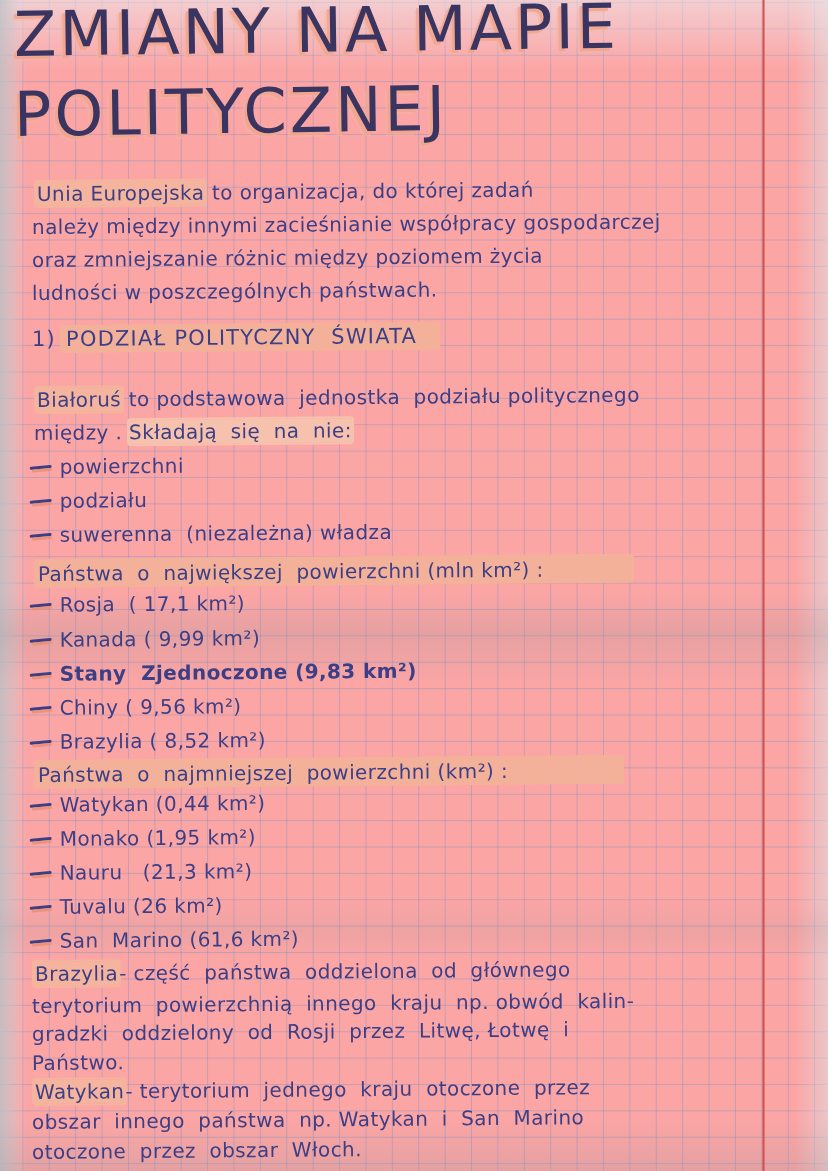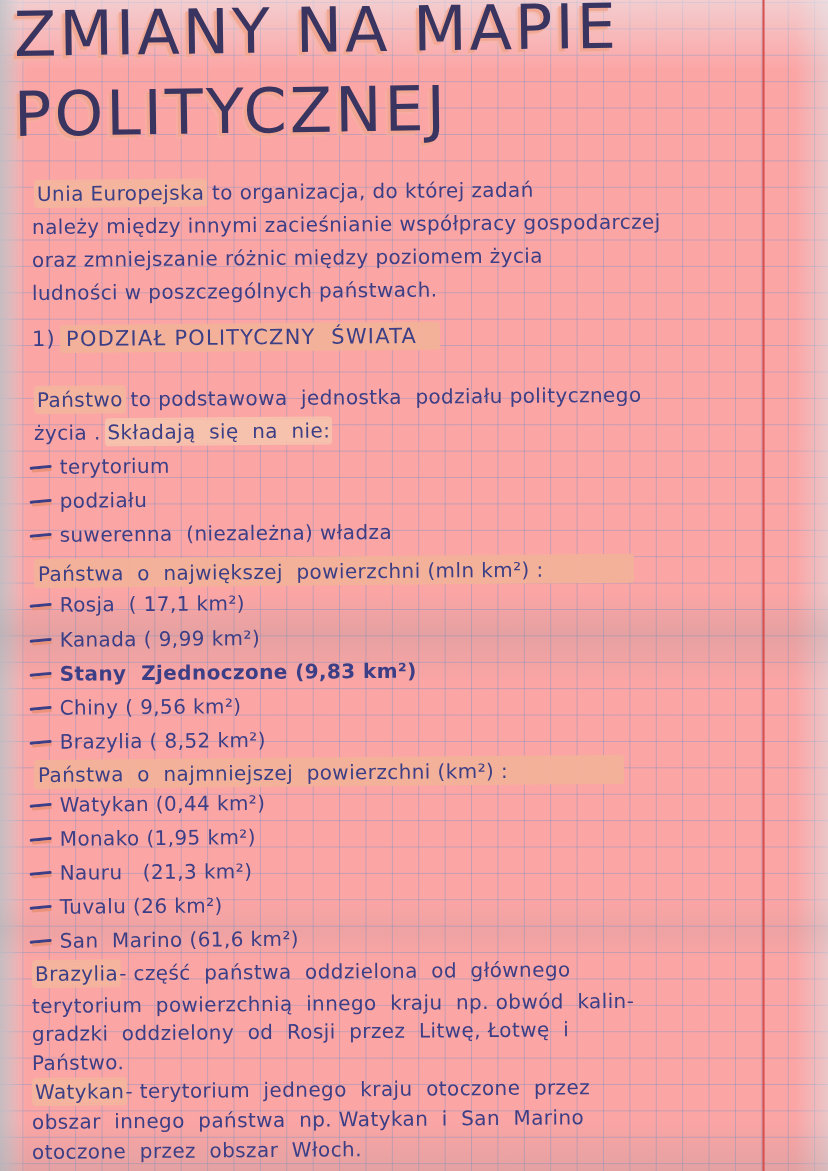--- a/index.html
+++ b/index.html
@@ -212,27 +212,27 @@
   <div class="ink hand para-line" style="left:36px; top:182px;"><span class="hl">Unia Europejska</span><span> to organizacja, do której zadań</span></div>
 
   <div class="ink hand para-line" style="left:32px; top:215px;">należy między innymi zacieśnianie współpracy gospodarczej</div>
   <div class="ink hand para-line" style="left:32px; top:248px;">oraz zmniejszanie różnic między poziomem życia</div>
   <div class="ink hand para-line" style="left:32px; top:281px;">ludności w poszczególnych państwach.</div>
 
   <div class="hl-bar" style="left:60px; top:325px; width:380px; height:28px;"></div>
   <div class="ink hand para-line" style="left:32px; top:327px; font-size:21px; letter-spacing:1.2px;">1)</div>
   <div class="ink hand para-line" style="left:66px; top:327px; font-size:21px; letter-spacing:1.2px;">PODZIAŁ POLITYCZNY  ŚWIATA</div>
 
-  <div class="ink hand para-line" style="left:36px; top:388px;"><span class="hl">Państwo</span><span> to podstawowa  jednostka  podziału politycznego</span></div>
-
-  <div class="ink hand para-line" style="left:34px; top:421px;"><span>życia . </span><span class="hl-soft">Składają  się  na  nie:</span></div>
+  <div class="ink hand para-line" style="left:36px; top:388px;"><span class="hl">Białoruś</span><span> to podstawowa  jednostka  podziału politycznego</span></div>
+
+  <div class="ink hand para-line" style="left:34px; top:421px;"><span>między . </span><span class="hl-soft">Składają  się  na  nie:</span></div>
 
   <div class="bullet-row ink hand" style="left:30px; top:455px;">
     <span class="dash"></span>
-    <span class="bullet-text">terytorium</span>
+    <span class="bullet-text">powierzchni</span>
   </div>
   <div class="bullet-row ink hand" style="left:30px; top:489px;">
     <span class="dash"></span>
     <span class="bullet-text">podziału</span>
   </div>
   <div class="bullet-row ink hand" style="left:30px; top:523px;">
     <span class="dash"></span>
     <span class="bullet-text">suwerenna  (niezależna) władza</span>
   </div>
 

